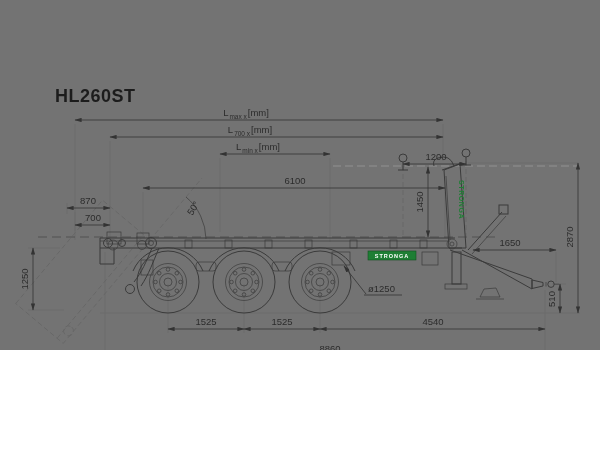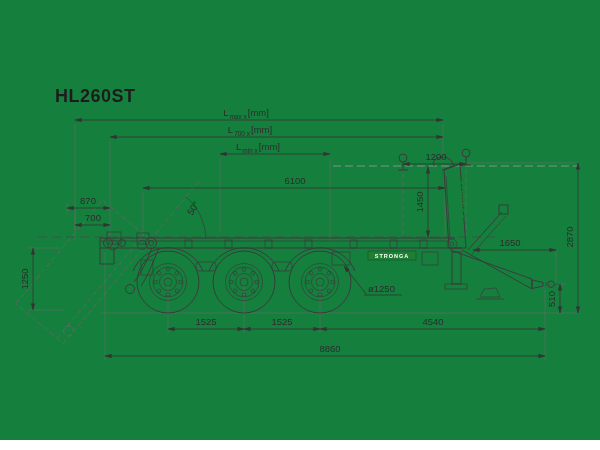--- a/index.html
+++ b/index.html
@@ -1,16 +1,16 @@
 <!DOCTYPE html>
 <html><head>
 <meta charset="utf-8">
 <style>
   html,body{margin:0;padding:0;background:#fff;}
-  .stage{position:relative;width:600px;height:440px;background:#15803d;overflow:hidden;
+  .stage{position:relative;width:600px;height:350px;background:#737373;overflow:hidden;
          font-family:"Liberation Sans",sans-serif;}
   .title{position:absolute;left:55px;top:86px;font-size:18px;font-weight:600;
          color:#1c1c1c;letter-spacing:.5px;}
   svg{position:absolute;left:0;top:0;}
   svg text{font-family:"Liberation Sans",sans-serif;font-size:9.5px;fill:#2c2c2c;}
   .body-ln{stroke:#3b3b3b;stroke-width:1;fill:none;}
   .thin{stroke:#3b3b3b;stroke-width:.7;fill:none;}
   .dim{stroke:#333;stroke-width:.8;fill:none;}
   .ext{stroke:#6a6a6a;stroke-width:.6;fill:none;}
   .dash{stroke:#4a4a4a;stroke-width:.8;fill:none;stroke-dasharray:9 5;}

